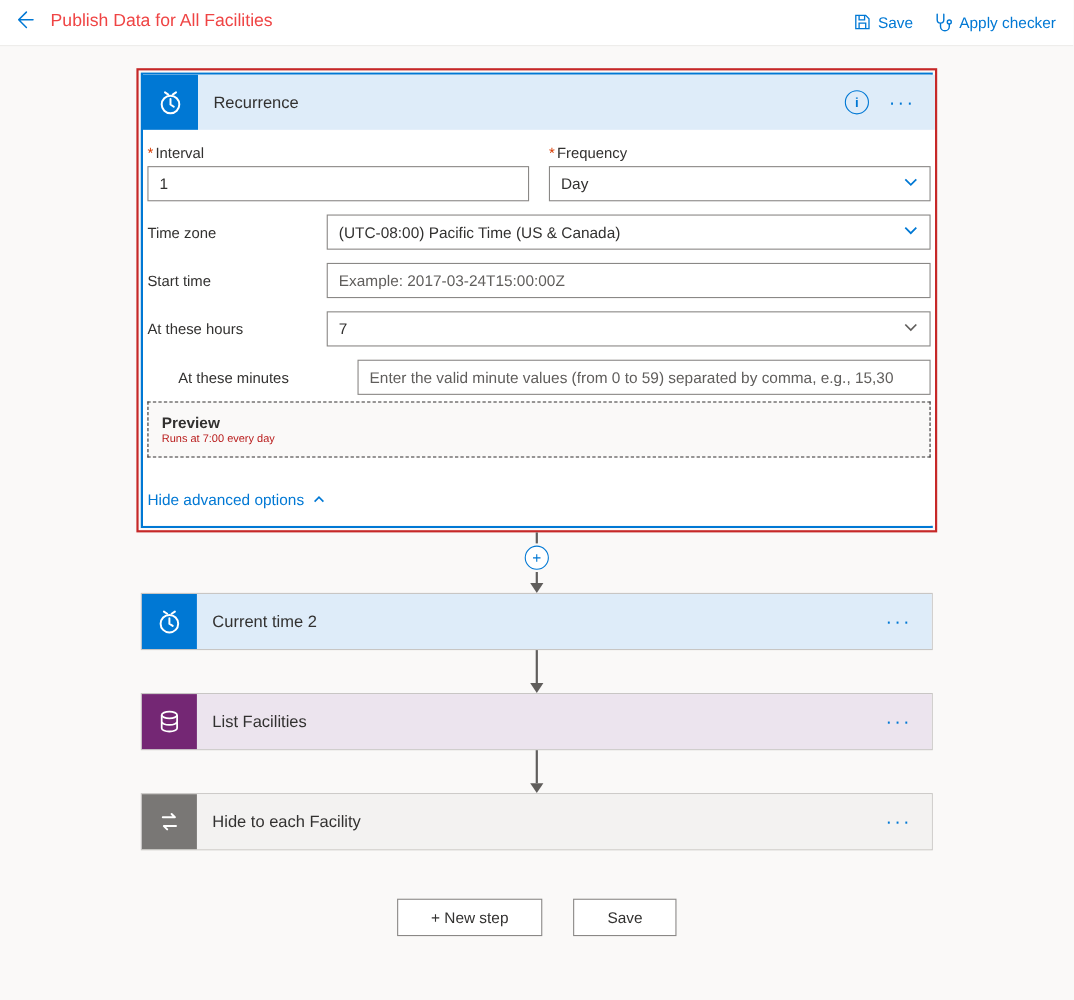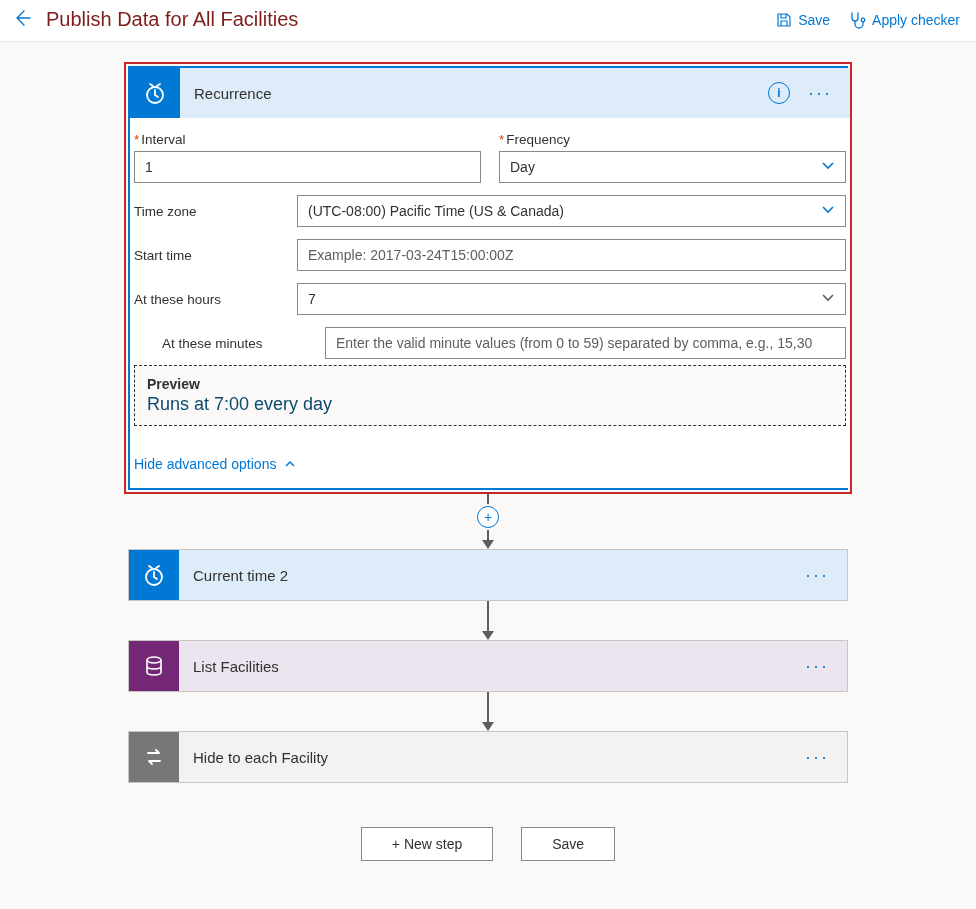--- a/index.html
+++ b/index.html
@@ -10,21 +10,21 @@
     font-size: 14px;
   }
   .topbar {
     display: flex;
     align-items: center;
     padding: 8px 16px 10px 12px;
     background: #fff;
     border-bottom: 1px solid #edebe9;
   }
   .topbar .back-icon { color: #0078d4; margin-right: 14px; cursor: pointer; }
-  .topbar .title { flex: 1; font-size: 20px; color: #7f1d1d; }
+  .topbar .title { flex: 1; font-size: 16px; color: #ef4444; }
   .topbar .actions { display: flex; gap: 18px; align-items: center; }
   .topbar .action-btn { display: flex; align-items: center; gap: 6px; color: #0078d4; cursor: pointer; font-size: 14px; }
 
   .canvas { padding: 20px 0 40px; display: flex; flex-direction: column; align-items: center; }
 
   .card {
     width: 720px;
     border: 1px solid #c8c6c4;
     background: #fff;
   }
@@ -87,21 +87,21 @@
   .select .chev.gray { color: #605e5c; }
   .input::placeholder { color: #605e5c; }
 
   .preview-box {
     border: 1px dashed #323130;
     background: #faf9f8;
     padding: 10px 12px;
     margin-top: 5px;
   }
   .preview-box .ptitle { font-weight: 600; font-size: 14px; }
-  .preview-box .pdesc { font-size: 18px; color: #0c4a6e; margin-top: 2px; }
+  .preview-box .pdesc { font-size: 10px; color: #b91c1c; margin-top: 2px; }
 
   .adv-link { color: #0078d4; font-size: 14px; margin-top: 30px; cursor: pointer; display: flex; align-items: center; gap: 8px; }
 
   .connector { display: flex; flex-direction: column; align-items: center; }
   .plus-badge {
     width: 22px; height: 22px; border: 1.5px solid #0078d4; border-radius: 50%;
     display: flex; align-items: center; justify-content: center;
     color: #0078d4; font-size: 14px; background: #fff; margin: 2px 0;
     cursor: pointer;
   }

